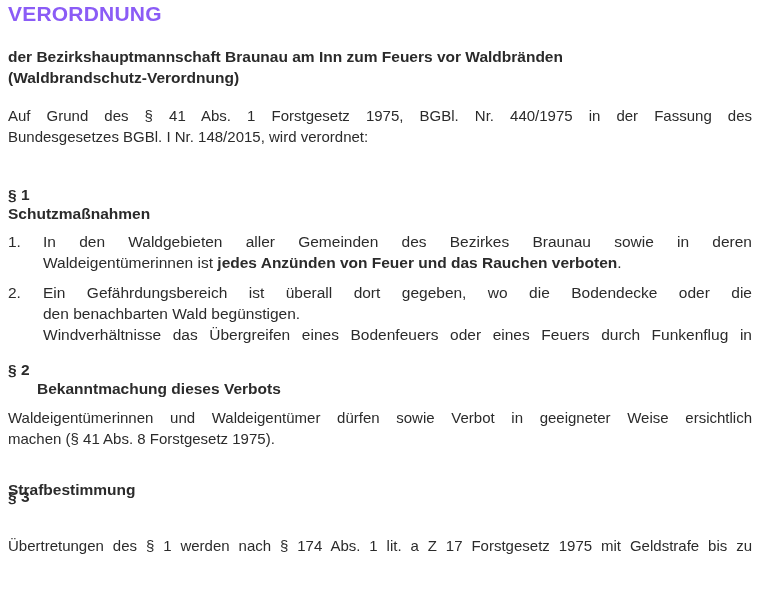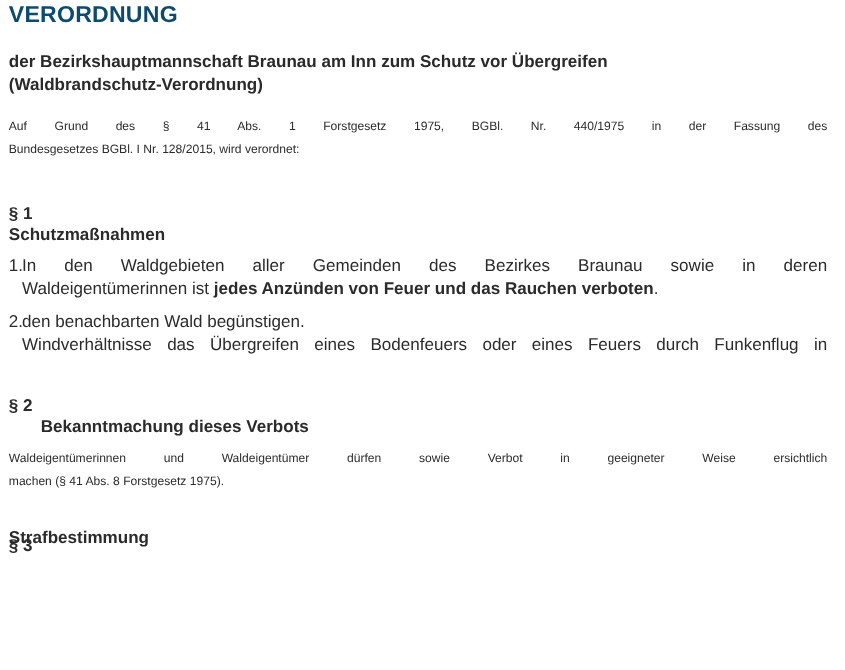--- a/index.html
+++ b/index.html
@@ -21,36 +21,36 @@
       top: 0;
       width: 744px;
     }
     .title {
       position: absolute;
       left: 0;
       top: 2px;
       font-size: 21px;
       font-weight: bold;
       letter-spacing: 0.2px;
-      color: #0c4a6e;
+      color: #8b5cf6;
     }
     .subtitle {
       position: absolute;
       left: 0;
       top: 46px;
       font-size: 15.5px;
       font-weight: bold;
       line-height: 21px;
       color: #2a2a2a;
     }
     .para {
       position: absolute;
       left: 0;
       width: 744px;
-      font-size: 11px;
+      font-size: 15px;
       line-height: 21px;
       text-align: justify;
       text-align-last: left;
     }
     .para .line {
       display: block;
       text-align: justify;
       text-align-last: justify;
     }
     .para .line.last {
@@ -76,75 +76,77 @@
       width: 744px;
       font-size: 15.5px;
       line-height: 21px;
     }
     .list-item .num {
       position: absolute;
       left: 0;
       top: 0;
     }
     .list-item .body {
-      margin-left: 12px;
+      margin-left: 35px;
     }
     .list-item .line {
       display: block;
       text-align: justify;
       text-align-last: justify;
     }
     .list-item .line.last {
       text-align-last: left;
     }
     b { font-weight: bold; }
   </style>
 </head>
 <body>
 
 <div class="page">
 
   <div class="title">VERORDNUNG</div>
 
   <div class="subtitle">
-    <div>der Bezirkshauptmannschaft Braunau am Inn zum Schutz vor Übergreifen</div>
+    <div>der Bezirkshauptmannschaft Braunau am Inn zum Feuers vor Waldbränden</div>
     <div>(Waldbrandschutz-Verordnung)</div>
   </div>
 
   <div class="para" style="top:105px;">
     <span class="line">Auf Grund des § 41 Abs. 1 Forstgesetz 1975, BGBl. Nr. 440/1975 in der Fassung des</span>
-    <span class="line last">Bundesgesetzes BGBl. I Nr. 128/2015, wird verordnet:</span>
+    <span class="line last">Bundesgesetzes BGBl. I Nr. 148/2015, wird verordnet:</span>
   </div>
 
   <div class="section-num" style="top:185px;">§ 1</div>
   <div class="section-title" style="top:204px;">Schutzmaßnahmen</div>
 
   <div class="list-item" style="top:231px;">
     <span class="num">1.</span>
     <div class="body">
       <span class="line">In den Waldgebieten aller Gemeinden des Bezirkes Braunau sowie in deren</span>
       <span class="line last"><span>Waldeigentümerinnen ist </span><b>jedes Anzünden von Feuer und das Rauchen verboten</b><span>.</span></span>
     </div>
   </div>
 
   <div class="list-item" style="top:282px;">
     <span class="num">2.</span>
     <div class="body">
+      <span class="line">Ein Gefährdungsbereich ist überall dort gegeben, wo die Bodendecke oder die</span>
       <span class="line last">den benachbarten Wald begünstigen.</span>
       <span class="line">Windverhältnisse das Übergreifen eines Bodenfeuers oder eines Feuers durch Funkenflug in</span>
     </div>
   </div>
 
   <div class="section-num" style="top:360px;">§ 2</div>
   <div class="section-title" style="top:379px;margin-left:29px;">Bekanntmachung dieses Verbots</div>
 
   <div class="para" style="top:407px;">
     <span class="line">Waldeigentümerinnen und Waldeigentümer dürfen sowie Verbot in geeigneter Weise ersichtlich</span>
     <span class="line last">machen (§ 41 Abs. 8 Forstgesetz 1975).</span>
   </div>
 
   <div class="section-num" style="top:487px;">§ 3</div>
   <div class="section-title" style="top:480px;">Strafbestimmung</div>
 
   <div class="para" style="top:535px;">
+    <span class="line">Übertretungen des § 1 werden nach § 174 Abs. 1 lit. a Z 17 Forstgesetz 1975 mit Geldstrafe bis zu</span>
   </div>
 
 </div>
 
 </body></html>

